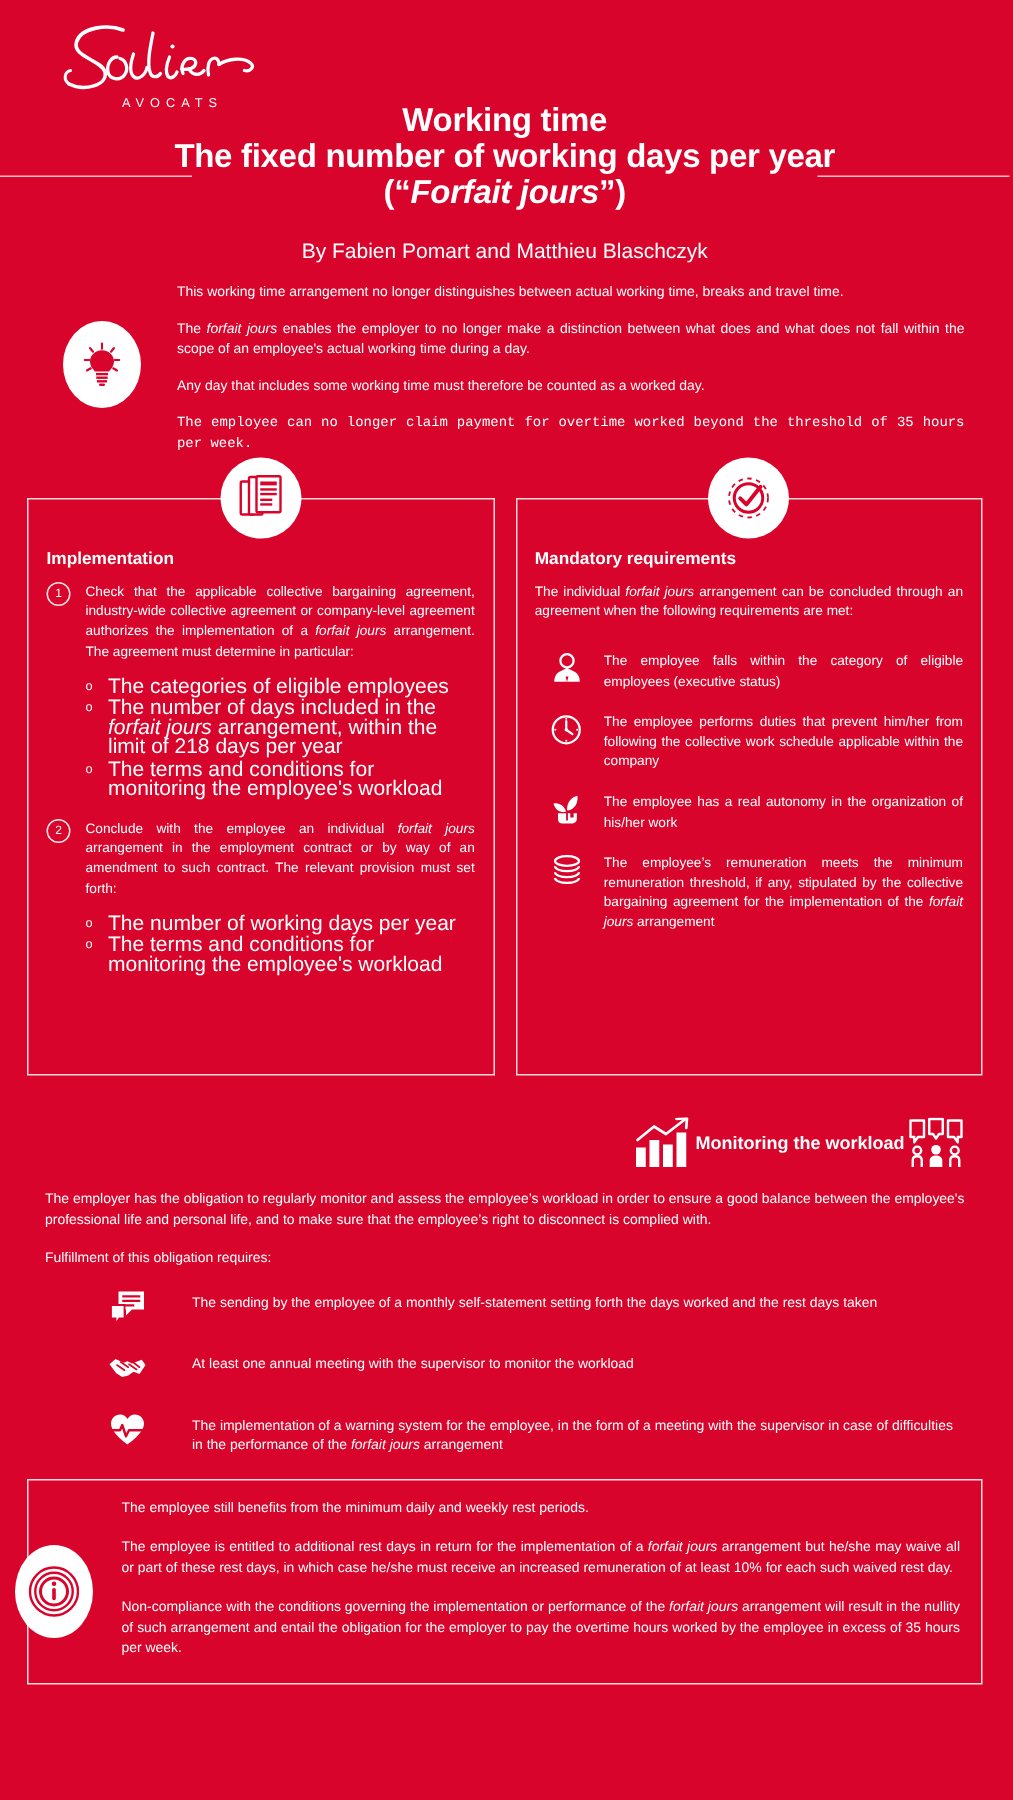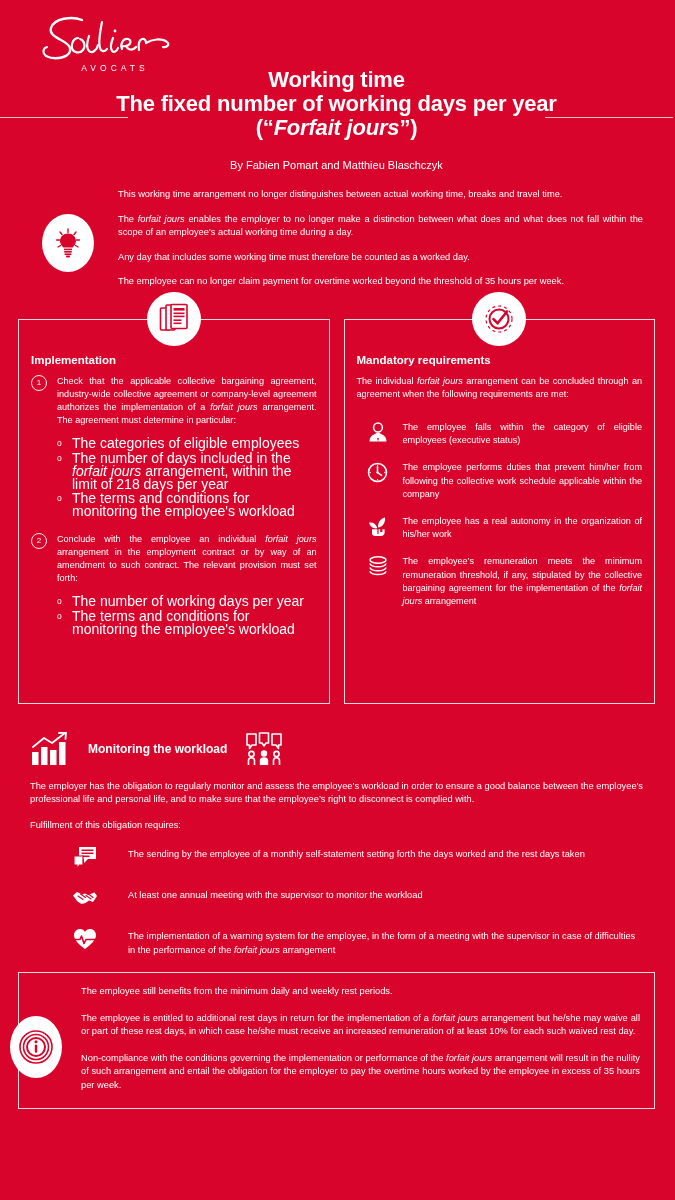--- a/index.html
+++ b/index.html
@@ -55,37 +55,37 @@
     height: 1px;
     background: rgba(255,255,255,0.75);
   }
   .rule-left  { left: 0px;  width: 128px; }
   .rule-right { right: 0px; width: 128px; }
 
   .byline {
     position: absolute;
     left: 0; right: 0; top: 159px;
     text-align: center;
-    font-size: 11px;
+    font-size: 14px;
     color: #ffffff;
   }
 
   
   .intro {
     position: relative;
     padding: 8px 30px 8px 118px;
   }
   .intro p {
     font-size: 9.3px;
     line-height: 13.5px;
     text-align: justify;
     margin-bottom: 11px;
     color: #fff;
   }
-  .intro p:last-child { margin-bottom: 0; }
+  .intro p:last-child { margin-bottom: 0; font-family: Liberation Mono, monospace; }
   .it { font-style: italic; }
 
   .bulb-badge {
     position: absolute;
     left: 42px; top: 34px;
     width: 52px; height: 58px;
     border-radius: 50%;
     background: #ffffff;
     display: flex; align-items: center; justify-content: center;
   }
@@ -184,22 +184,22 @@
   }
 
   
   .monitor {
     margin-top: 28px;
     padding: 0 30px;
   }
   .monitor-head {
     display: flex;
     align-items: center;
-    justify-content: flex-start;
-    gap: 18px;
+    justify-content: flex-end;
+    gap: 2px;
     margin-bottom: 14px;
   }
   .monitor-title {
     font-size: 12px;
     font-weight: bold;
   }
   .monitor p {
     font-size: 9.3px;
     line-height: 13.5px;
     text-align: justify;

